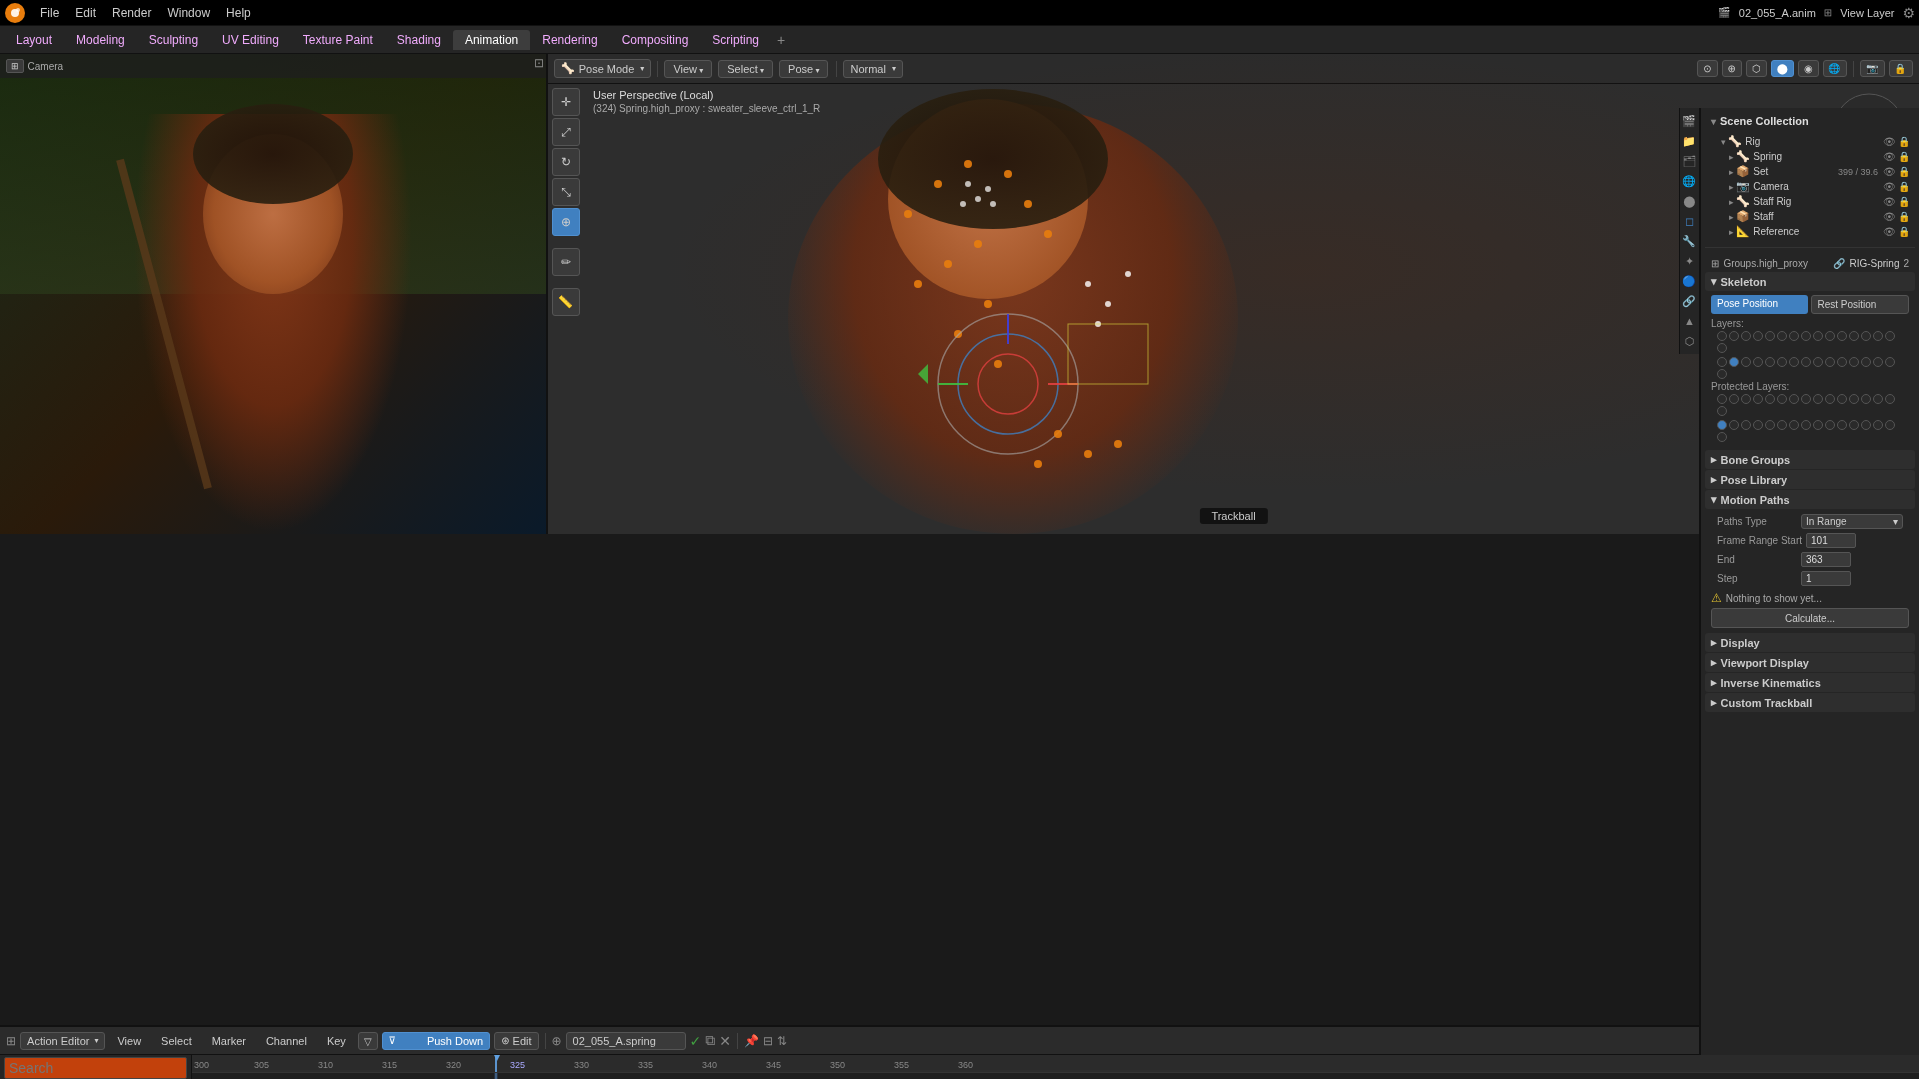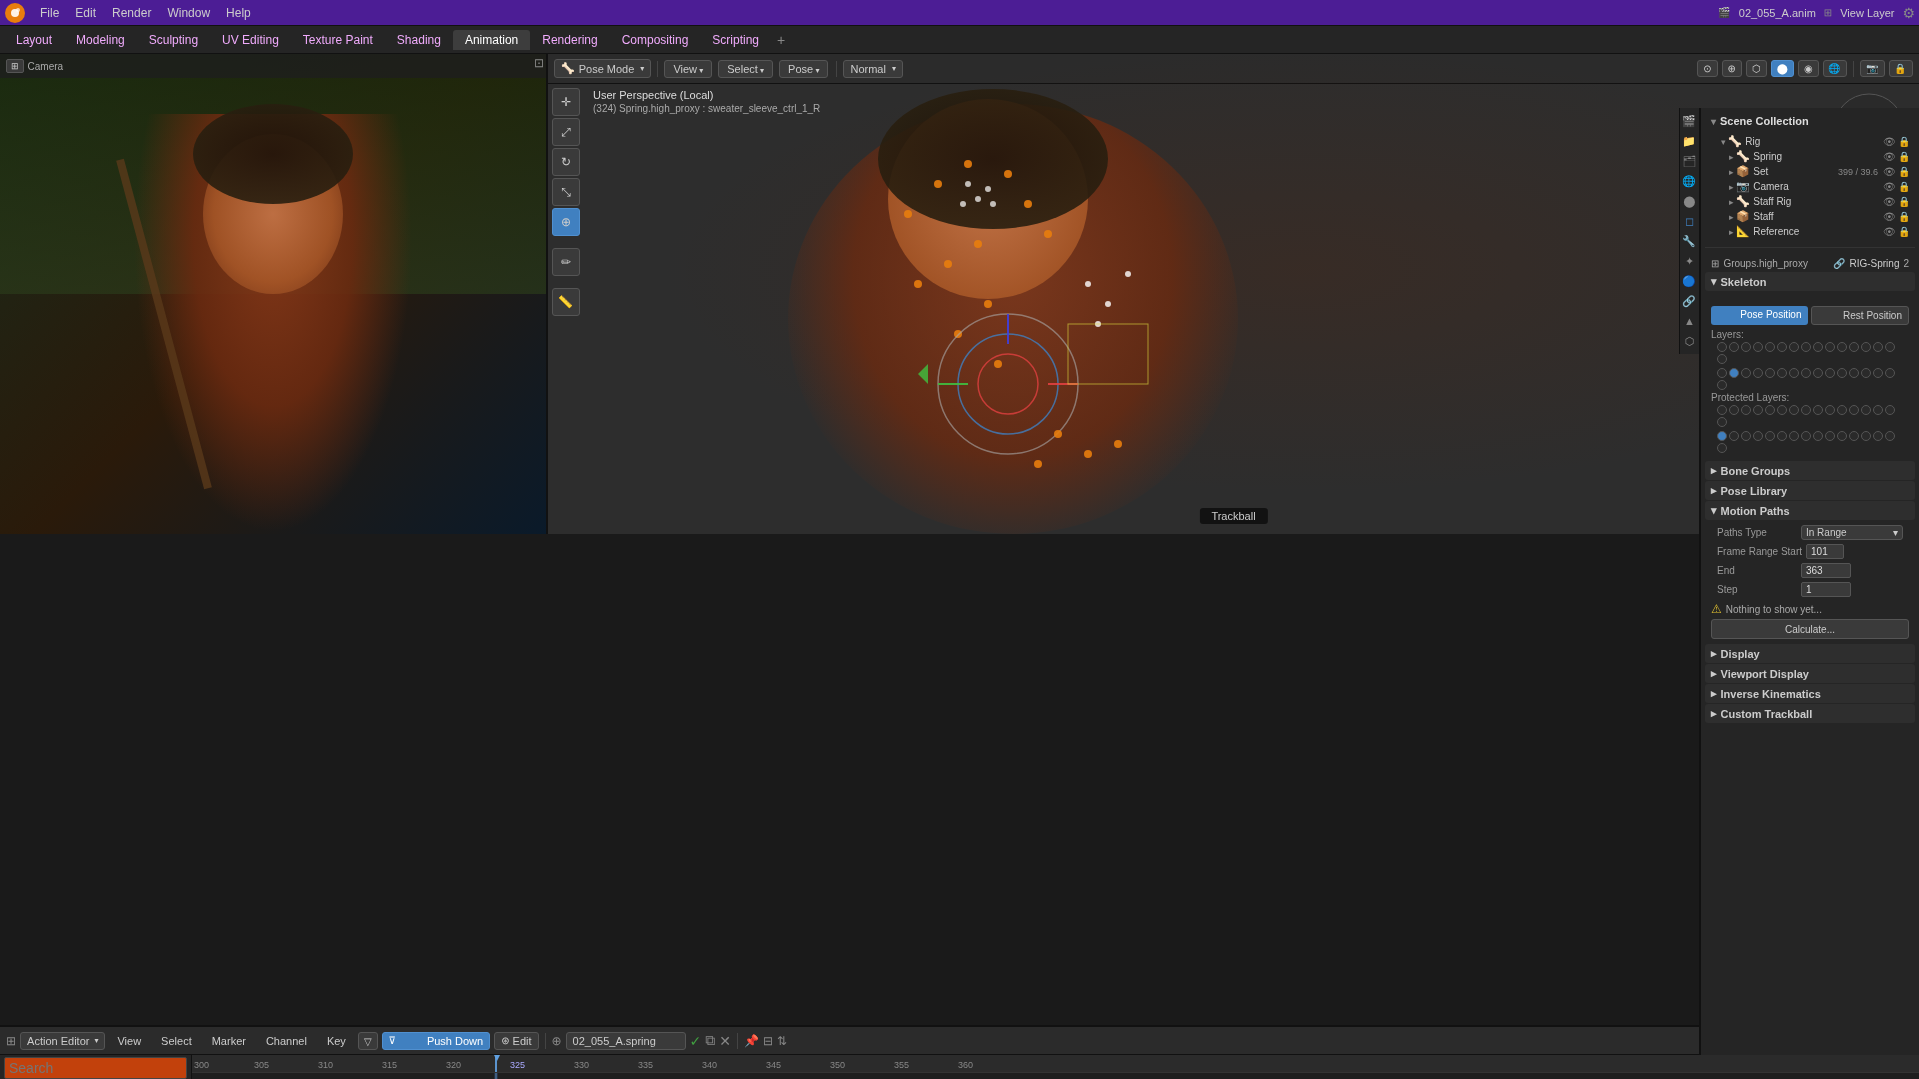--- a/index.html
+++ b/index.html
@@ -12,21 +12,21 @@
       height: 1079px;
       overflow: hidden;
       user-select: none;
     }
 
     
     #top-menu {
       display: flex;
       align-items: center;
       height: 26px;
-      background: #4c1d95;
+      background: #000000;
       border-bottom: 1px solid #111;
       padding: 0 4px;
     }
     .menu-logo {
       width: 22px;
       height: 22px;
       margin-right: 6px;
     }
     .top-menu-item {
       padding: 2px 8px;
@@ -176,22 +176,21 @@
       border-radius: 2px;
       font-size: 10px;
       width: 60px;
     }
     .pose-btn {
       flex: 1;
       padding: 3px 6px;
       font-size: 10px;
       border-radius: 3px;
       cursor: pointer;
-      text-align: right;
-      margin-top: 11px;
+      text-align: left;
     }
     .pose-btn.active {
       background: #4080c0;
       color: #fff;
       border: none;
     }
     .pose-btn.inactive {
       background: #3a3a3a;
       color: #ccc;
       border: 1px solid #555;
@@ -766,21 +765,21 @@
       <div style="padding:3px 6px;">
         <div class="prop-row">
           <span class="prop-label">Paths Type</span>
           <div style="flex:1; background:#3a3a3a; border:1px solid #555; border-radius:3px; padding:1px 4px; font-size:10px; color:#ccc; cursor:pointer; display:flex; align-items:center; justify-content:space-between;">
             <span>In Range</span>
             <span>▾</span>
           </div>
         </div>
         <div class="prop-row">
           <span class="prop-label">Frame Range Start</span>
-          <input class="prop-input" value="101" style="width: 38px;">
+          <input class="prop-input" value="101" style="width: 50px;">
         </div>
         <div class="prop-row">
           <span class="prop-label">End</span>
           <input class="prop-input" value="363" style="width: 50px;">
         </div>
         <div class="prop-row">
           <span class="prop-label">Step</span>
           <input class="prop-input" value="1" style="width: 50px;">
         </div>
         <div style="display:flex; align-items:center; padding:3px 0; gap:4px;">

